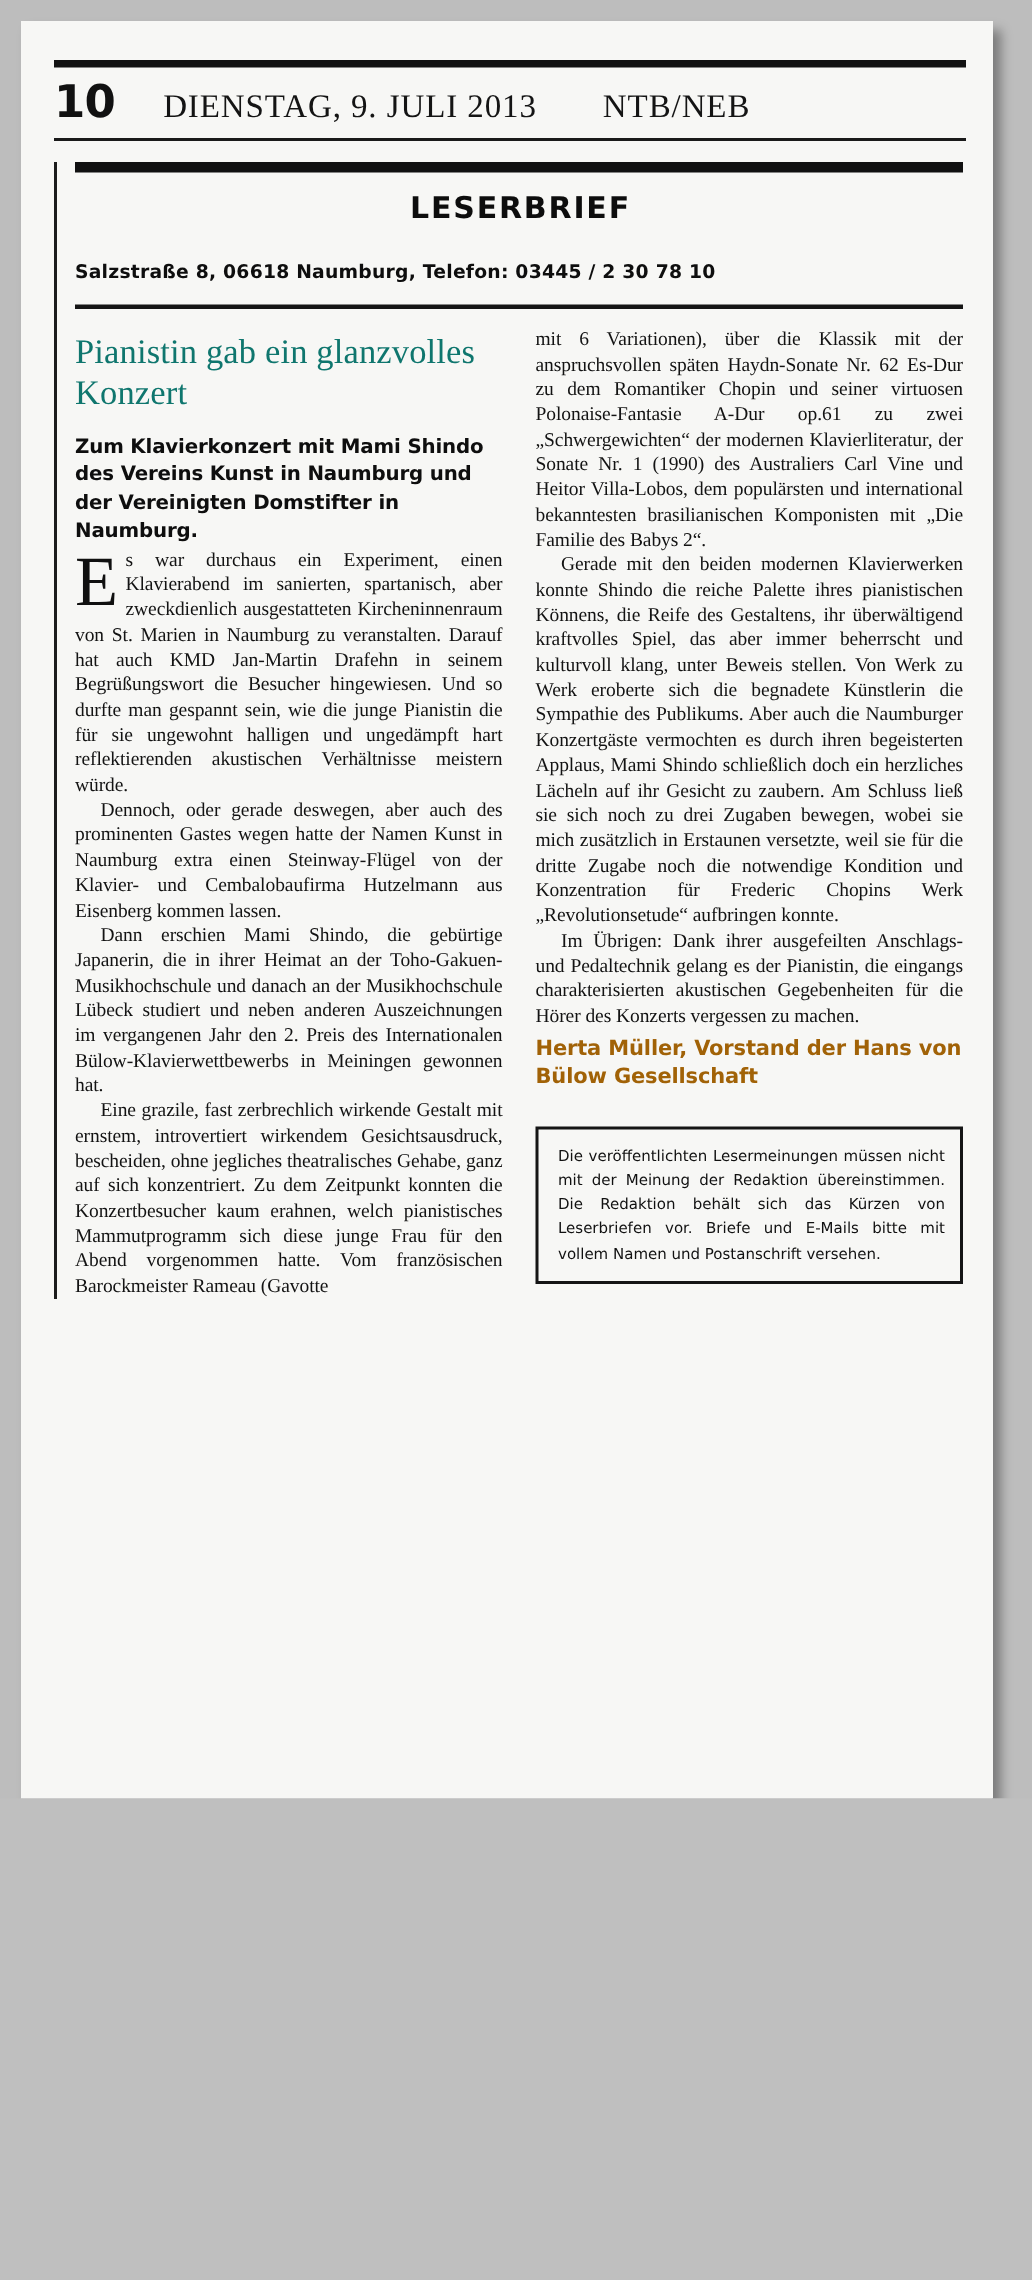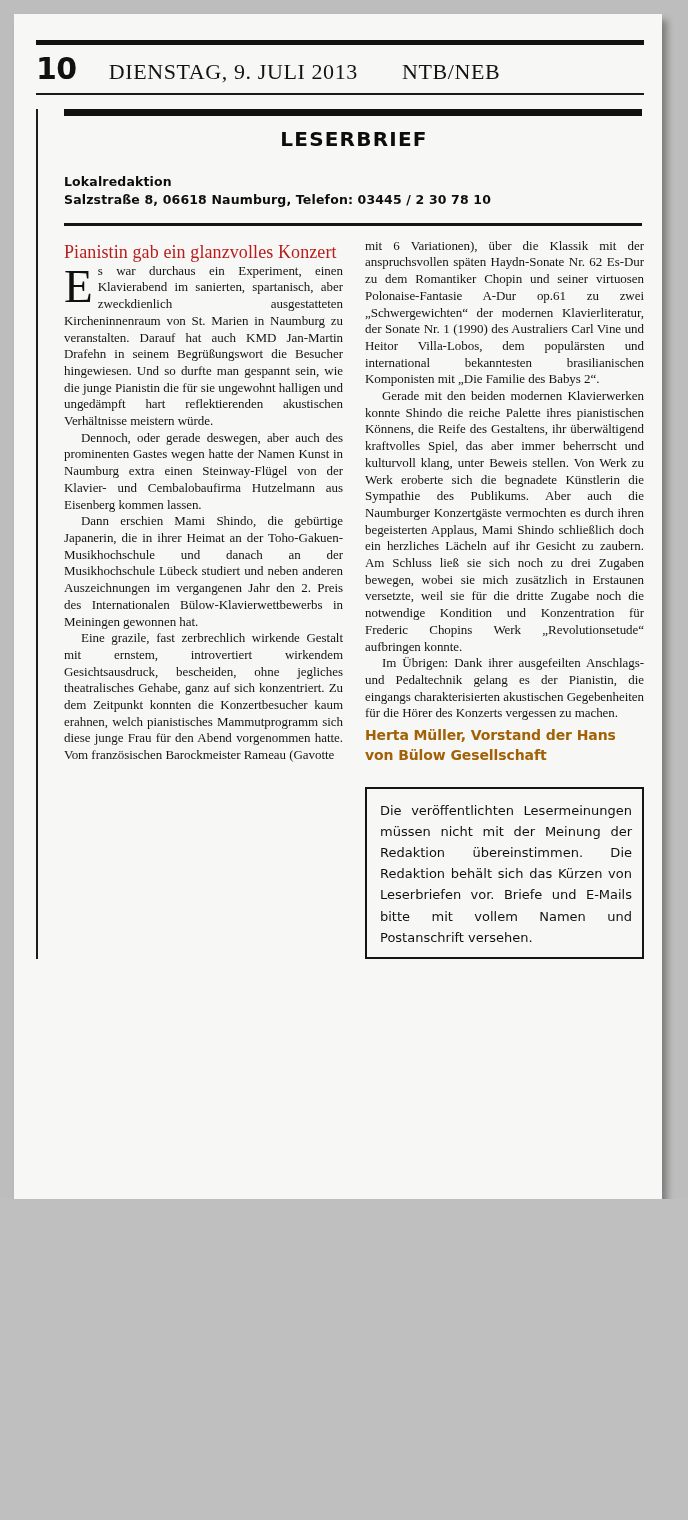--- a/index.html
+++ b/index.html
@@ -70,21 +70,21 @@
   .rule-thin {
     height: 1.6px;
     background: #1a1a1a;
     margin: 8px 18px 0 22px;
   }
 
   
   .section {
     position: relative;
     margin: 14px 18px 0 22px;
-    padding-left: 28px;
+    padding-left: 14px;
   }
   .vrule {
     position: absolute;
     left: 0;
     top: 0;
     bottom: 0;
     width: 2.4px;
     background: #1c1c1c;
   }
 
@@ -124,24 +124,24 @@
     margin-top: 10px;
     gap: 22px;
   }
   .col {
     width: 285px;
   }
 
   .headline {
     font-family: "Liberation Serif", serif;
     font-weight: normal;
-    font-size: 18px;
+    font-size: 23px;
     line-height: 1.17;
-    color: #b91c1c;
-    margin: 6px 0 0 0;
+    color: #0f766e;
+    margin: 6px 0 14px 0;
     letter-spacing: 0.1px;
   }
   .subhead {
     font-family: "DejaVu Sans", sans-serif;
     font-weight: bold;
     font-size: 13.2px;
     line-height: 1.42;
     color: #0e0e0e;
     margin-top: 13px;
     letter-spacing: -0.1px;
@@ -184,21 +184,21 @@
     letter-spacing: -0.1px;
   }
 
   .notice-box {
     margin-top: 22px;
     border: 2.2px solid #151515;
     padding: 11px 10px 9px 13px;
   }
   .notice-text {
     font-family: "DejaVu Sans", sans-serif;
-    font-size: 13px;
+    font-size: 10px;
     line-height: 1.62;
     color: #111;
     margin: 0;
     text-align: justify;
   }
   .col-right { padding-top: 2px; }
 </style>
 </head>
 <body>
 
@@ -216,30 +216,30 @@
 
       <div class="rule-thin"></div>
 
       <div class="section">
         <div class="vrule"></div>
 
         <div class="kicker-bar"></div>
         <div class="kicker">LESERBRIEF</div>
 
         <div class="redaktion">
-          <div>Lokalredaktion</div>
           <div>Salzstraße 8, 06618 Naumburg, Telefon: 03445 / 2 30 78 10</div>
         </div>
 
         <div class="rule-med"></div>
 
         <div class="cols">
 
           <div class="col col-left">
             <h1 class="headline">Pianistin gab ein glanzvolles Konzert</h1>
+            <div class="subhead">Zum Klavierkonzert mit Mami Shindo des Vereins Kunst in Naumburg und der Vereinigten Domstifter in Naumburg.</div>
 
             <p class="body-p first dropcap">Es war durchaus ein Experiment, einen Klavierabend im sanierten, spartanisch, aber zweckdienlich ausgestatteten Kircheninnenraum von St. Marien in Naumburg zu veranstalten. Darauf hat auch KMD Jan-Martin Drafehn in seinem Begrüßungswort die Besucher hingewiesen. Und so durfte man gespannt sein, wie die junge Pianistin die für sie ungewohnt halligen und ungedämpft hart reflektierenden akustischen Verhältnisse meistern würde.</p>
             <p class="body-p">Dennoch, oder gerade deswegen, aber auch des prominenten Gastes wegen hatte der Namen Kunst in Naumburg extra einen Steinway-Flügel von der Klavier- und Cembalobaufirma Hutzelmann aus Eisenberg kommen lassen.</p>
             <p class="body-p">Dann erschien Mami Shindo, die gebürtige Japanerin, die in ihrer Heimat an der Toho-Gakuen-Musikhochschule und danach an der Musikhochschule Lübeck studiert und neben anderen Auszeichnungen im vergangenen Jahr den 2. Preis des Internationalen Bülow-Klavierwettbewerbs in Meiningen gewonnen hat.</p>
             <p class="body-p">Eine grazile, fast zerbrechlich wirkende Gestalt mit ernstem, introvertiert wirkendem Gesichtsausdruck, bescheiden, ohne jegliches theatralisches Gehabe, ganz auf sich konzentriert. Zu dem Zeitpunkt konnten die Konzertbesucher kaum erahnen, welch pianistisches Mammutprogramm sich diese junge Frau für den Abend vorgenommen hatte. Vom französischen Barockmeister Rameau (Gavotte</p>
           </div>
 
           <div class="col col-right">
             <p class="body-p">mit 6 Variationen), über die Klassik mit der anspruchsvollen späten Haydn-Sonate Nr. 62 Es-Dur zu dem Romantiker Chopin und seiner virtuosen Polonaise-Fantasie A-Dur op.61 zu zwei „Schwergewichten“ der modernen Klavierliteratur, der Sonate Nr. 1 (1990) des Australiers Carl Vine und Heitor Villa-Lobos, dem populärsten und international bekanntesten brasilianischen Komponisten mit „Die Familie des Babys 2“.</p>
             <p class="body-p">Gerade mit den beiden modernen Klavierwerken konnte Shindo die reiche Palette ihres pianistischen Könnens, die Reife des Gestaltens, ihr überwältigend kraftvolles Spiel, das aber immer beherrscht und kulturvoll klang, unter Beweis stellen. Von Werk zu Werk eroberte sich die begnadete Künstlerin die Sympathie des Publikums. Aber auch die Naumburger Konzertgäste vermochten es durch ihren begeisterten Applaus, Mami Shindo schließlich doch ein herzliches Lächeln auf ihr Gesicht zu zaubern. Am Schluss ließ sie sich noch zu drei Zugaben bewegen, wobei sie mich zusätzlich in Erstaunen versetzte, weil sie für die dritte Zugabe noch die notwendige Kondition und Konzentration für Frederic Chopins Werk „Revolutionsetude“ aufbringen konnte.</p>

